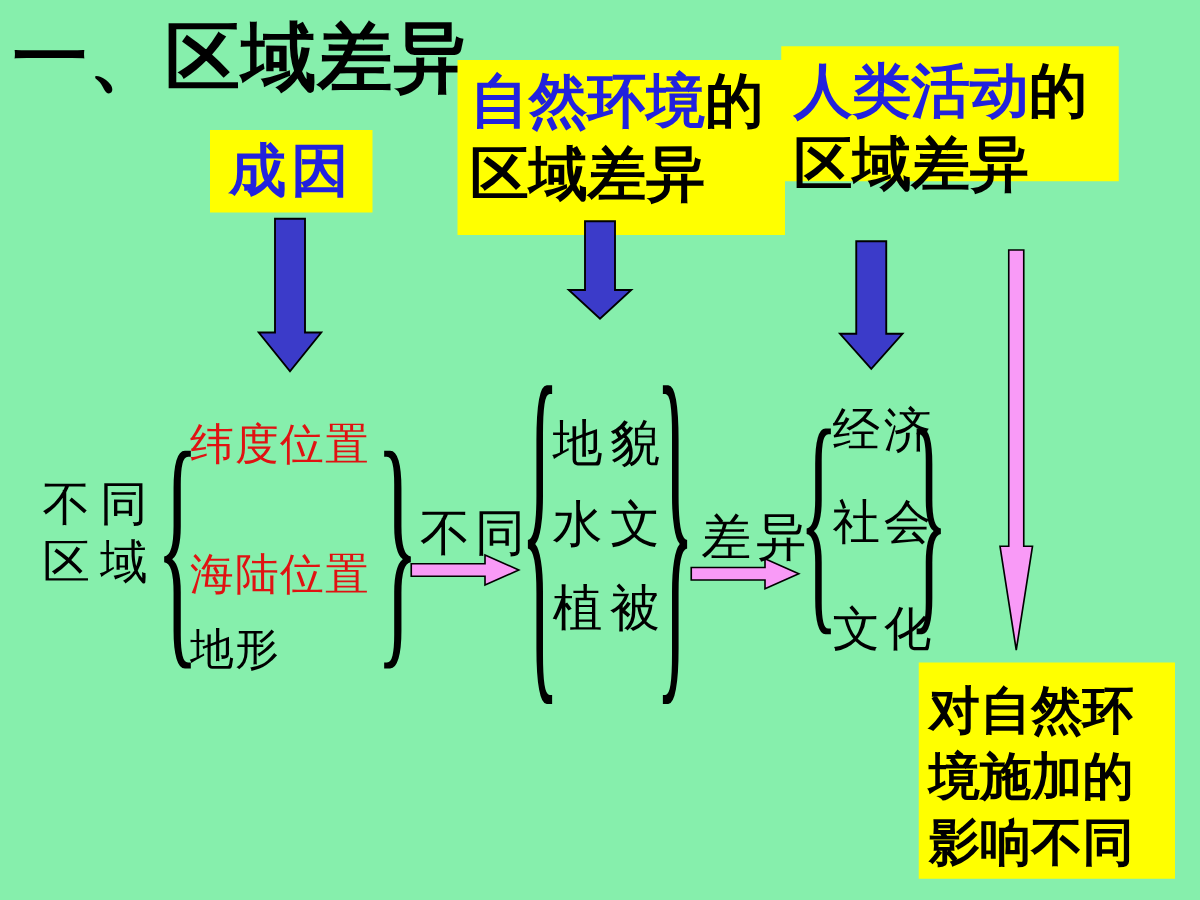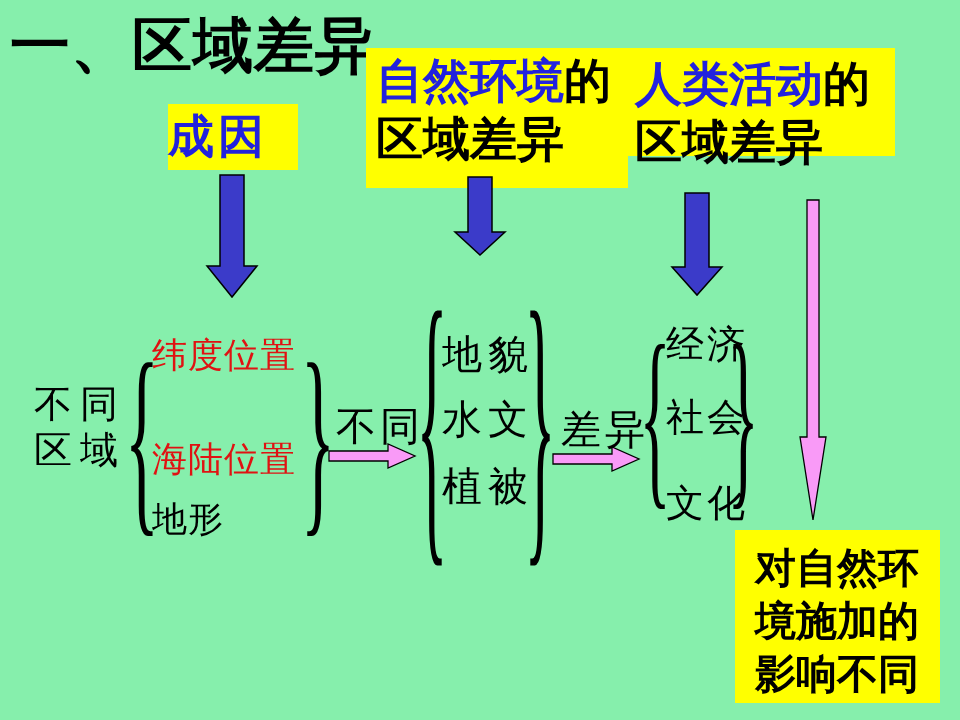--- a/index.html
+++ b/index.html
@@ -17,31 +17,31 @@
     left: 10px; top: 6px;
     font-size: 60px; font-weight: 700; color: #000;
     letter-spacing: 1px; white-space: nowrap;
   }
 
   .yellow-box { background: #ffff00; box-sizing: border-box; }
   .blue-text { color: #2222dd; }
 
   .box-cause {
     left: 168px; top: 104px; width: 130px; height: 66px;
-    display: flex; align-items: center; 
+    display: flex; align-items: center; justify-content: center;
   }
   .box-cause .txt { font-size: 46px; font-weight: 700; letter-spacing: 4px; }
 
   .box-two-line { padding: 4px 0 0 10px; font-size: 47px; font-weight: 700; line-height: 58px; color: #000; white-space: nowrap; }
   .box-natural { left: 366px; top: 48px; width: 262px; height: 140px; }
-  .box-human   { left: 625px; top: 48px; width: 270px; height: 108px; padding-top: 7px; }
+  .box-human   { left: 625px; top: 37px; width: 270px; height: 108px; padding-top: 7px; }
 
   .box-impact {
     left: 735px; top: 530px; width: 205px; height: 173px;
-    padding: 12px 0 0 20px;
+    padding: 12px 0 0 8px;
     font-size: 41px; font-weight: 700; line-height: 53px; color: #000;
     white-space: nowrap;
   }
 
   .serif-cjk { font-family: "Liberation Serif", "DejaVu Serif", serif; color: #000; }
 
   .regions-label {
     left: 34px; top: 381px;
     font-size: 38px; line-height: 46px; letter-spacing: 8px; white-space: nowrap;
   }

